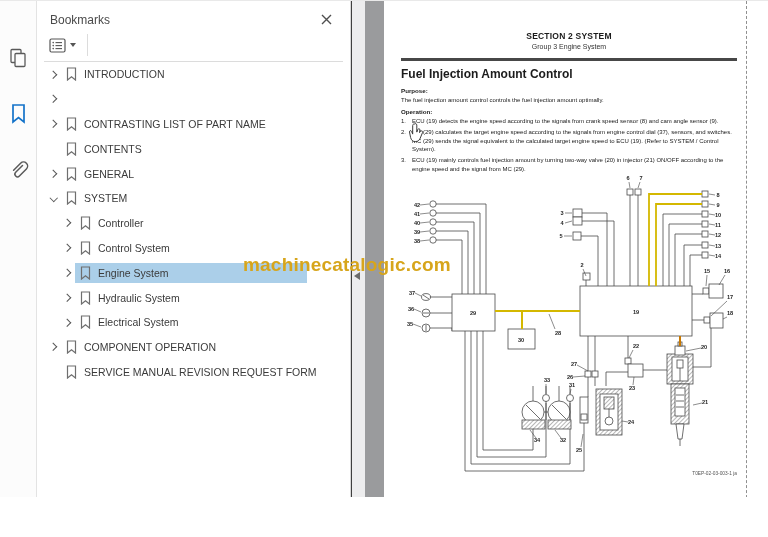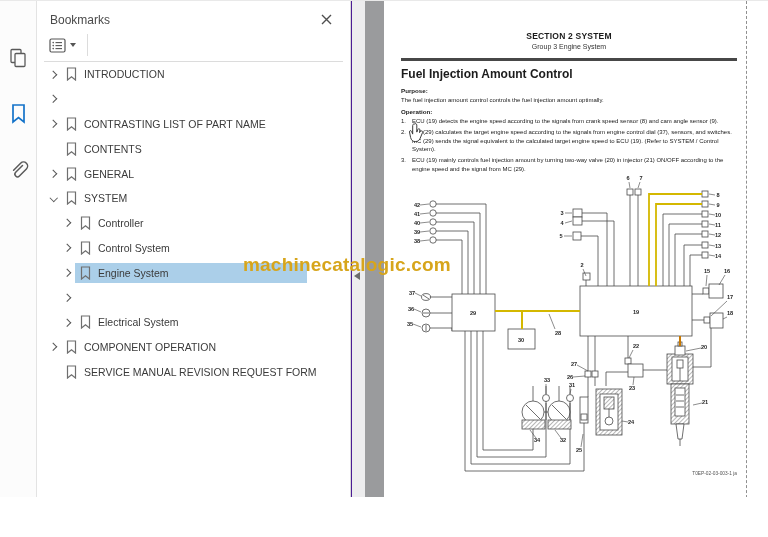--- a/index.html
+++ b/index.html
@@ -1,16 +1,16 @@
 <!DOCTYPE html>
 <html><head>
 <meta charset="utf-8">
 <style>
   html,body{margin:0;padding:0;background:#fff;}
-  .app{position:relative;width:768px;height:497px;background:#4c1d95;overflow:hidden;
+  .app{position:relative;width:768px;height:497px;background:#404040;overflow:hidden;
        font-family:"Liberation Sans",sans-serif;border-top:1px solid #e9e9e9;box-sizing:border-box;text-decoration:underline;}
 
   
   .rail{position:absolute;left:0;top:0;width:36px;height:537px;background:#fcfcfc;border-right:1px solid #e3e3e3;}
   .rail .ico{position:absolute;left:8px;cursor:pointer;}
   .rail .ico.pages{top:46px;}
   .rail .ico.bm{top:102px;left:10px;}
   .rail .ico.clip{top:158px;}
 
   
@@ -205,20 +205,28 @@
       <span class="bm-ico">
         <svg width="11" height="14" viewBox="0 0 11 14">
           <path d="M1.5 1h8v12L5.5 9.7 1.5 13z" fill="none" stroke="#6f6f6f" stroke-width="1.2"></path>
         </svg>
       </span>
       <span class="bm-label">Engine System</span>
     </span>
   </div>
         <div class="bm-row lvl1">
     <span class="chev"></span>
+    <span class="bm-hl">
+      <span class="bm-ico">
+        <svg width="11" height="14" viewBox="0 0 11 14">
+          <path d="M1.5 1h8v12L5.5 9.7 1.5 13z" fill="none" stroke="#6f6f6f" stroke-width="1.2"></path>
+        </svg>
+      </span>
+      <span class="bm-label">Hydraulic System</span>
+    </span>
   </div>
         <div class="bm-row lvl1">
     <span class="chev"></span>
     <span class="bm-hl">
       <span class="bm-ico">
         <svg width="11" height="14" viewBox="0 0 11 14">
           <path d="M1.5 1h8v12L5.5 9.7 1.5 13z" fill="none" stroke="#6f6f6f" stroke-width="1.2"></path>
         </svg>
       </span>
       <span class="bm-label">Electrical System</span>

